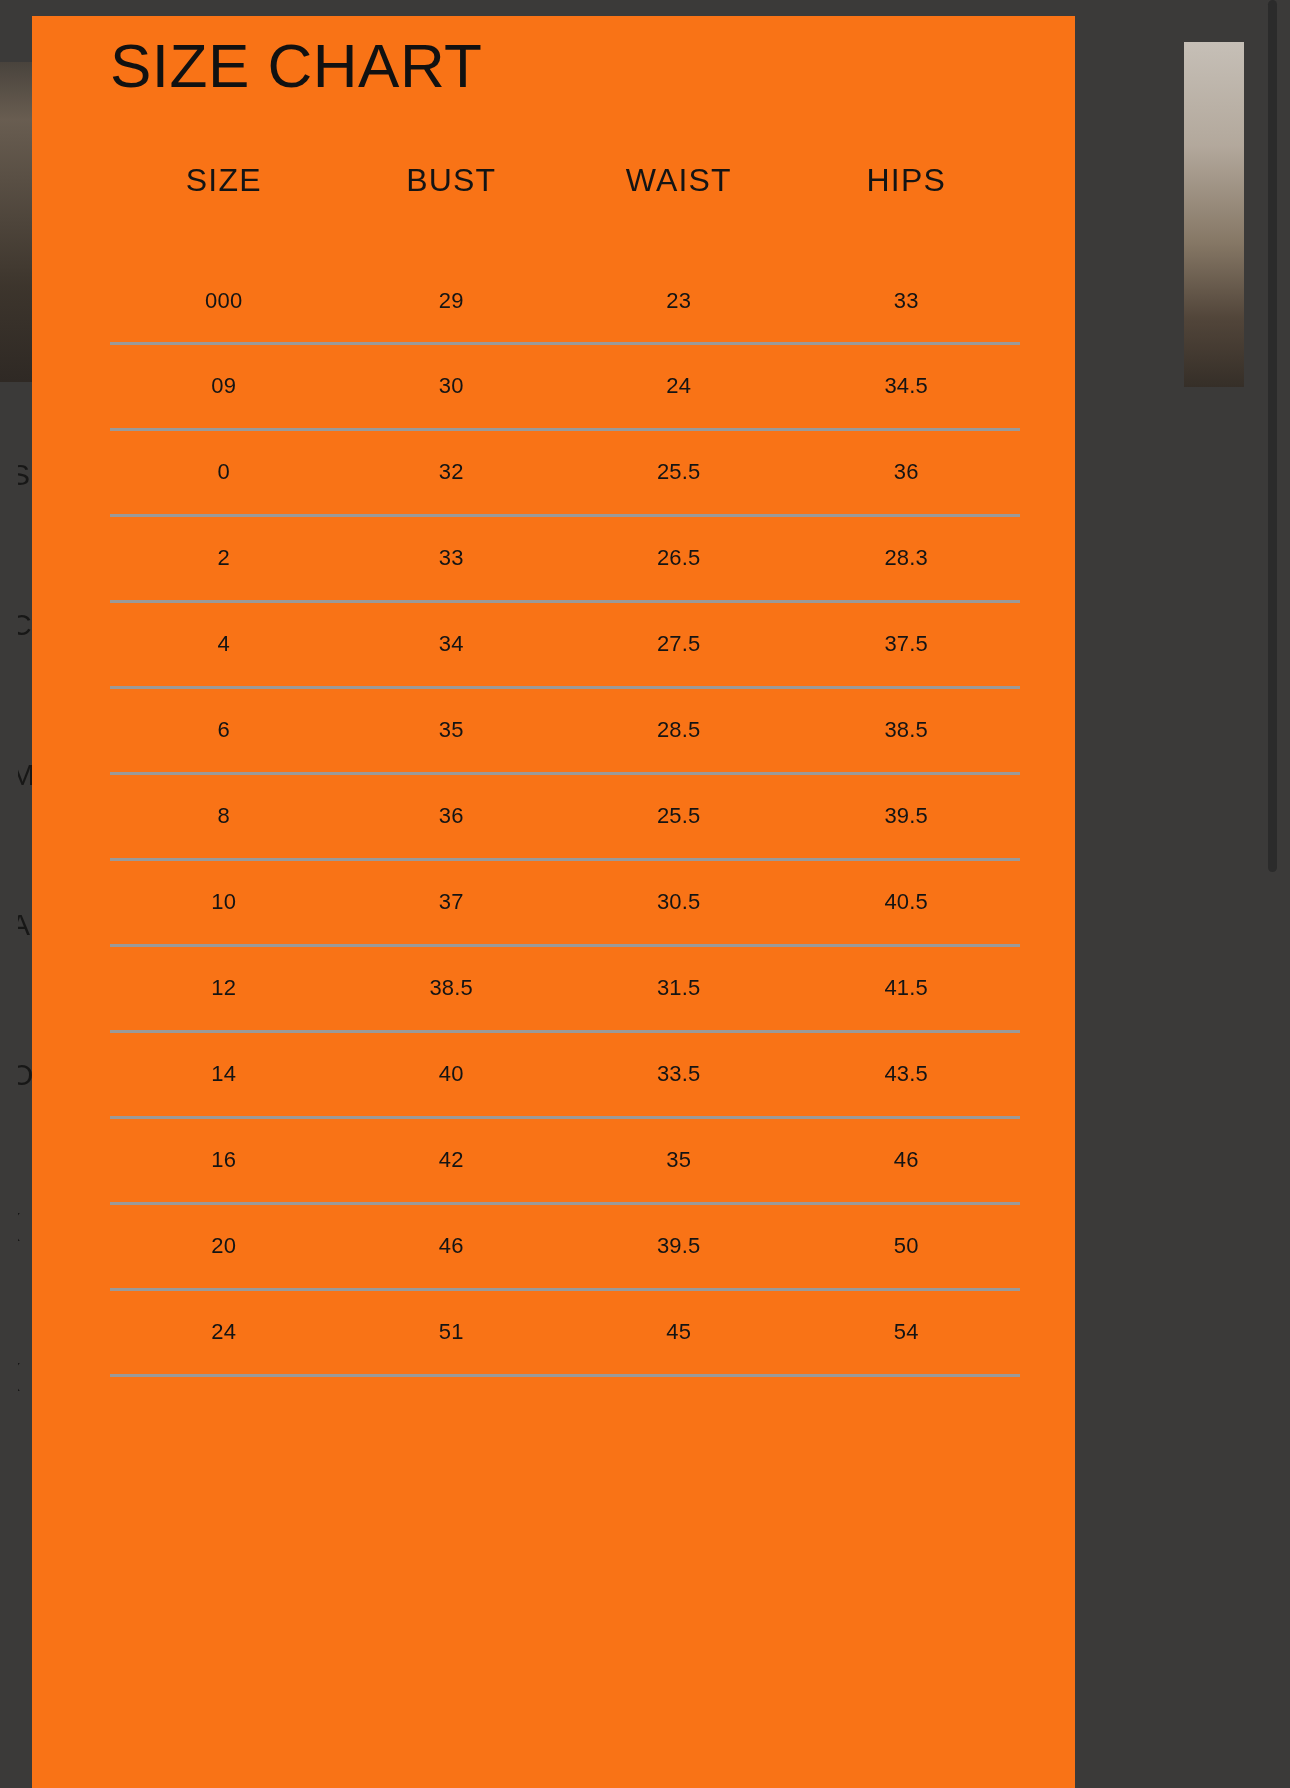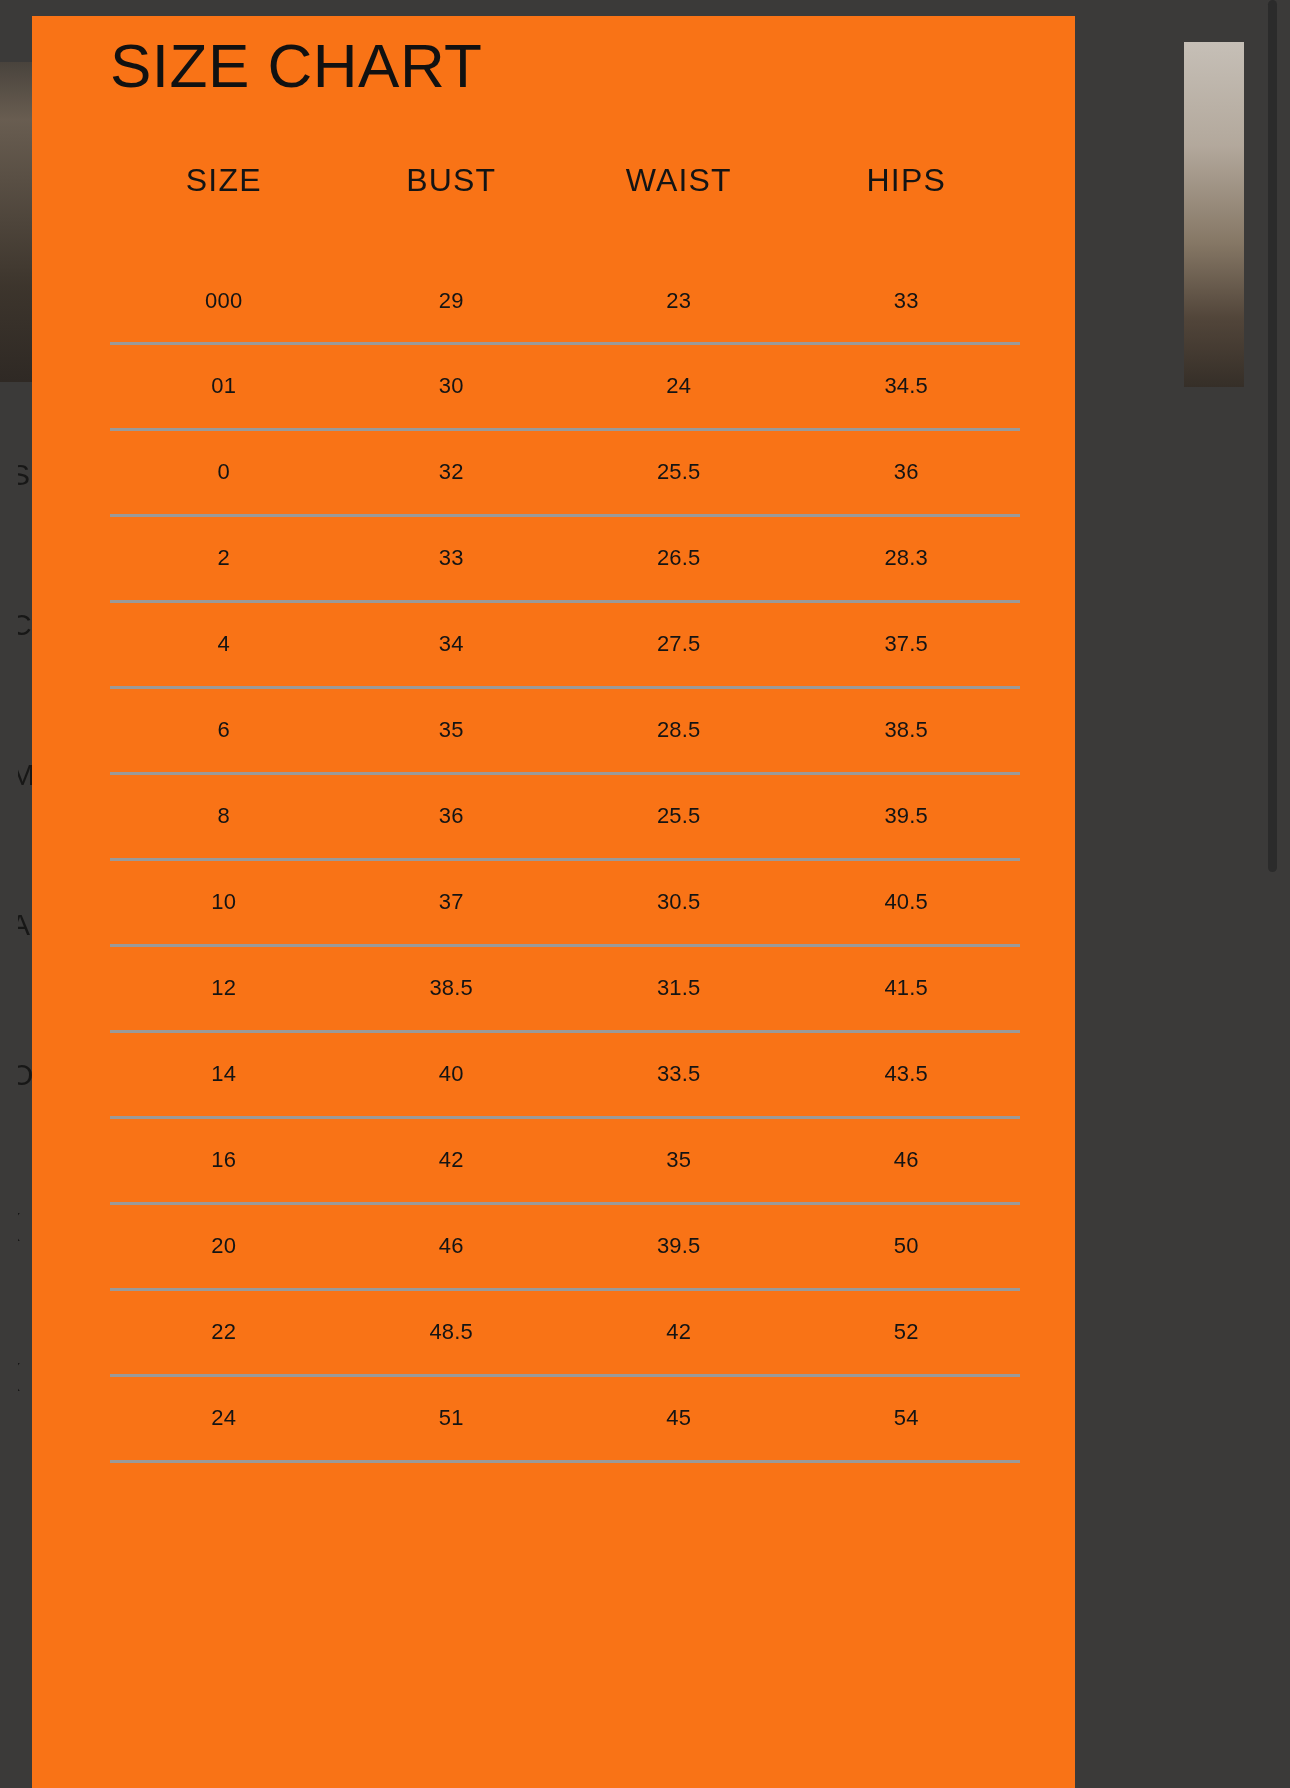--- a/index.html
+++ b/index.html
@@ -143,21 +143,21 @@
       </tr>
     </thead>
     <tbody>
         <tr>
           <td>000</td>
           <td>29</td>
           <td>23</td>
           <td>33</td>
         </tr>
         <tr>
-          <td>01</td>
+          <td>09</td>
           <td>30</td>
           <td>24</td>
           <td>34.5</td>
         </tr>
         <tr>
           <td>0</td>
           <td>32</td>
           <td>25.5</td>
           <td>36</td>
         </tr>
@@ -209,26 +209,20 @@
           <td>35</td>
           <td>46</td>
         </tr>
         <tr>
           <td>20</td>
           <td>46</td>
           <td>39.5</td>
           <td>50</td>
         </tr>
         <tr>
-          <td>22</td>
-          <td>48.5</td>
-          <td>42</td>
-          <td>52</td>
-        </tr>
-        <tr>
           <td>24</td>
           <td>51</td>
           <td>45</td>
           <td>54</td>
         </tr>
       </tbody>
   </table>
 </div>
 
 <div class="scrollbar-track"></div>

